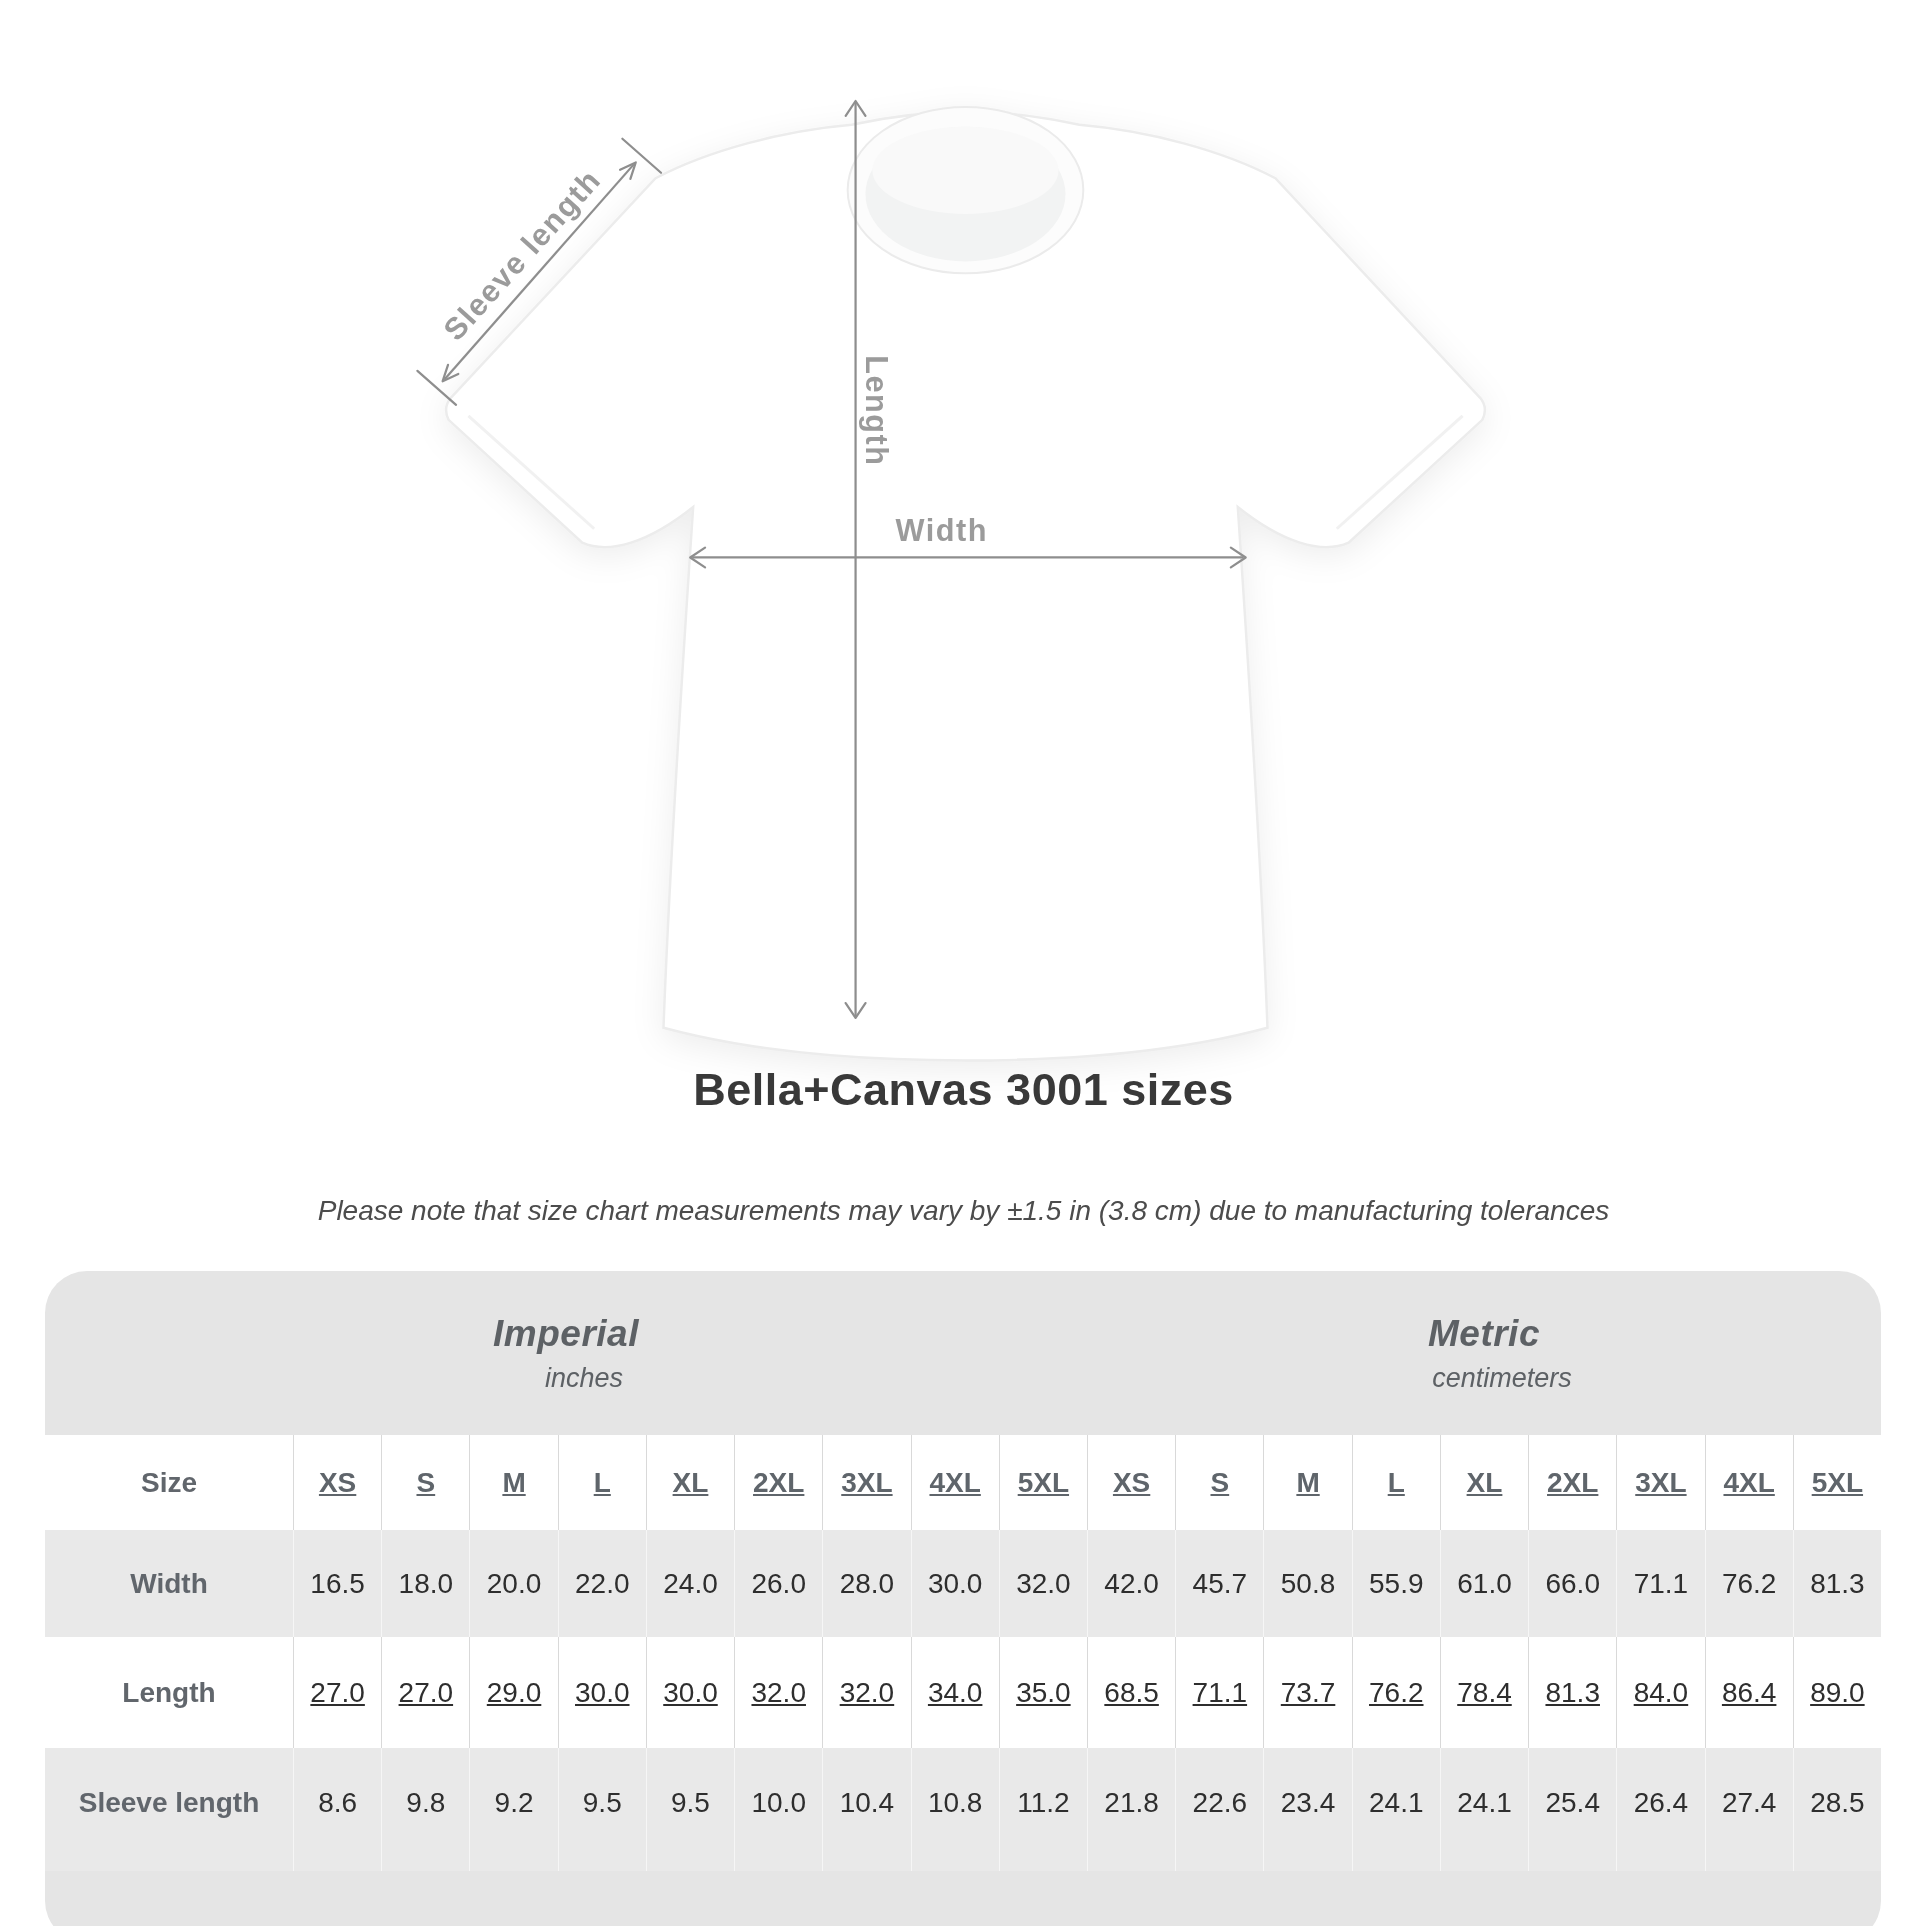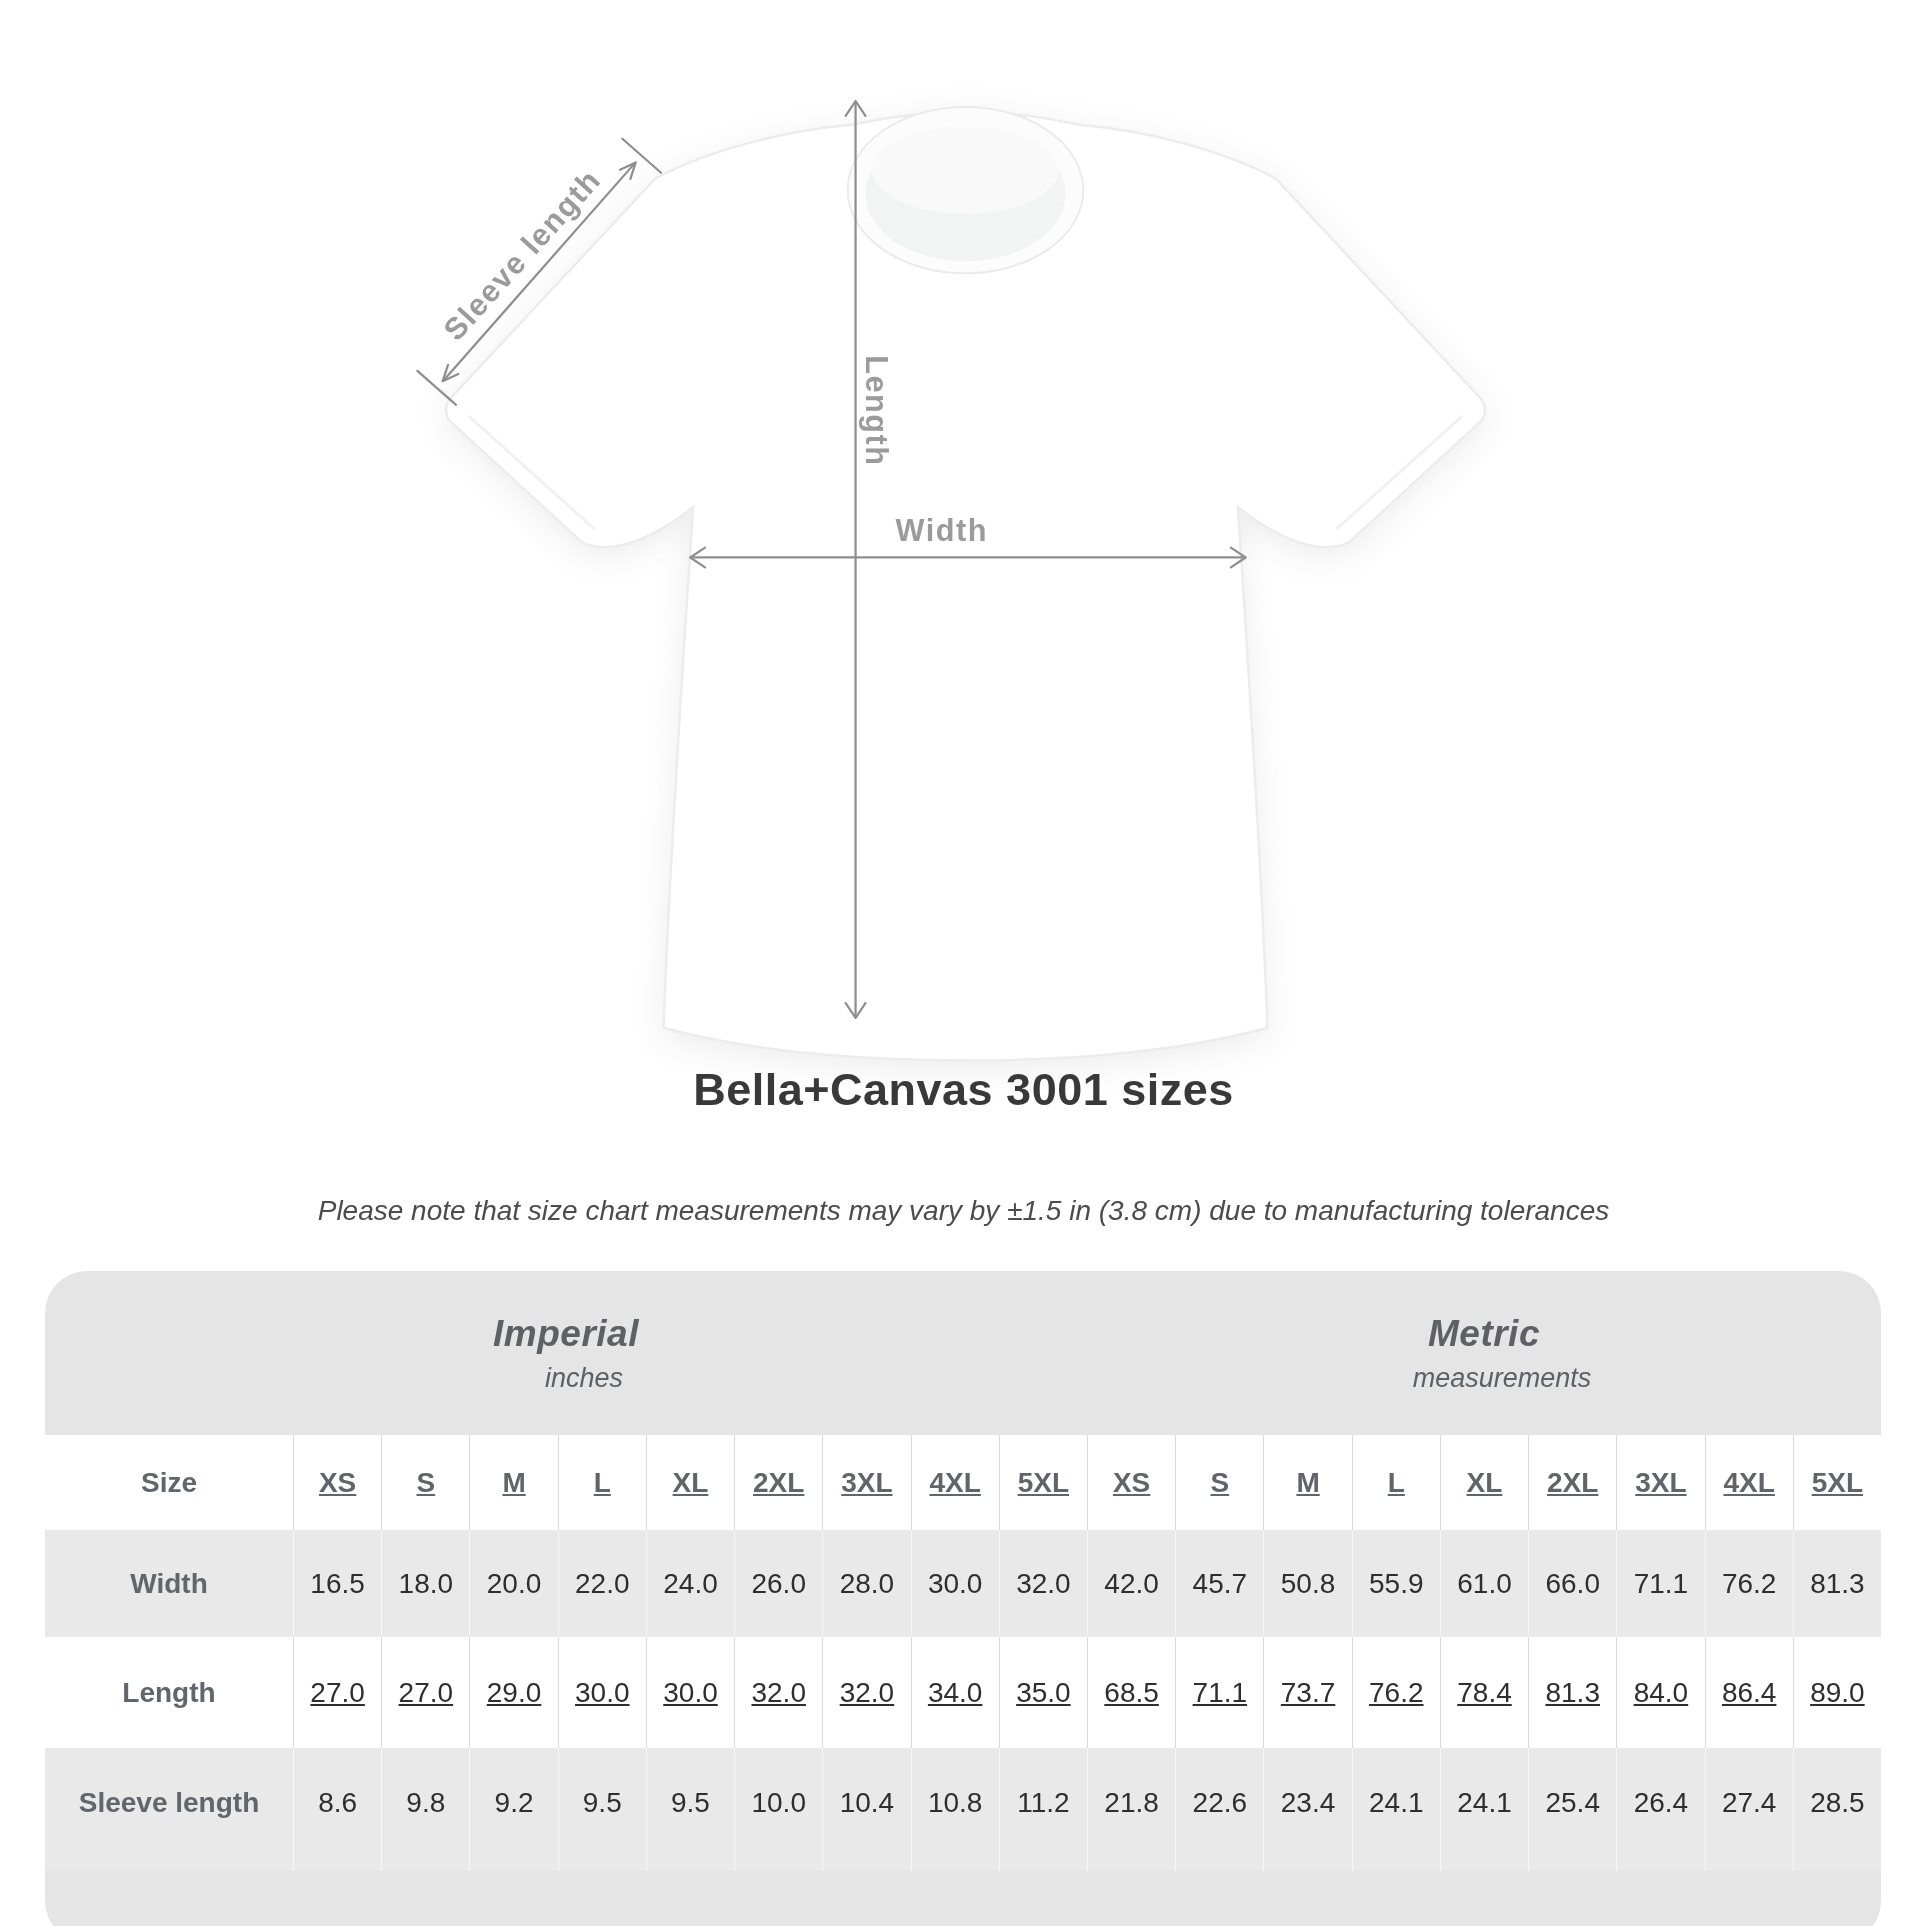--- a/index.html
+++ b/index.html
@@ -105,21 +105,21 @@
 
   <div class="size-table">
 
     <div class="t-band">
       <div class="band-cell">
         <div class="band-title">Imperial</div>
         <div class="band-unit">inches</div>
       </div>
       <div class="band-cell">
         <div class="band-title">Metric</div>
-        <div class="band-unit">measurements</div>
+        <div class="band-unit">centimeters</div>
       </div>
     </div>
 
     <div class="t-row row-size" id="row-sizes">
       <div class="cell lab">Size</div>
     <div class="cell">XS</div>
         <div class="cell">S</div>
         <div class="cell">M</div>
         <div class="cell">L</div>
         <div class="cell">XL</div>

